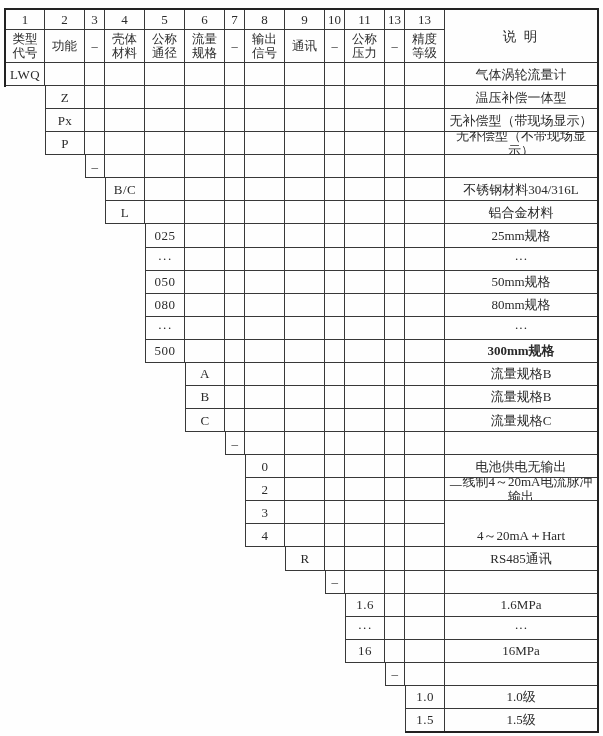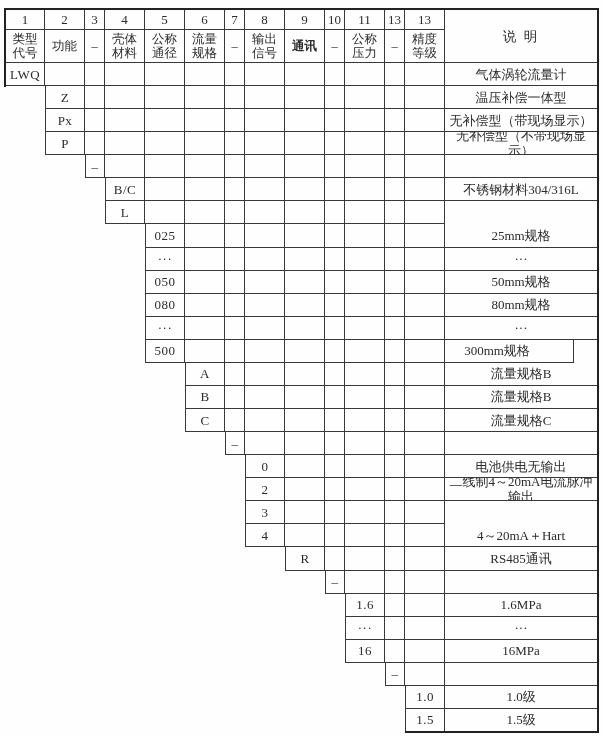--- a/index.html
+++ b/index.html
@@ -63,21 +63,21 @@
 通径</div>
     <div class="cell hdr-num b-r b-b b-t" style="left: 185px; top: 9px; width: 40px; height: 21px;">6</div>
     <div class="cell hdr-label b-r b-b" style="left: 185px; top: 30px; width: 40px; height: 33px;">流量
 规格</div>
     <div class="cell hdr-num b-r b-b b-t" style="left: 225px; top: 9px; width: 20px; height: 21px;">7</div>
     <div class="cell hdr-label b-r b-b" style="left: 225px; top: 30px; width: 20px; height: 33px;">–</div>
     <div class="cell hdr-num b-r b-b b-t" style="left: 245px; top: 9px; width: 40px; height: 21px;">8</div>
     <div class="cell hdr-label b-r b-b" style="left: 245px; top: 30px; width: 40px; height: 33px;">输出
 信号</div>
     <div class="cell hdr-num b-r b-b b-t" style="left: 285px; top: 9px; width: 40px; height: 21px;">9</div>
-    <div class="cell hdr-label b-r b-b" style="left: 285px; top: 30px; width: 40px; height: 33px; font-weight: bold;">通讯</div>
+    <div class="cell hdr-label b-r b-b" style="left: 285px; top: 30px; width: 40px; height: 33px;">通讯</div>
     <div class="cell hdr-num b-r b-b b-t" style="left: 325px; top: 9px; width: 20px; height: 21px;">10</div>
     <div class="cell hdr-label b-r b-b" style="left: 325px; top: 30px; width: 20px; height: 33px;">–</div>
     <div class="cell hdr-num b-r b-b b-t" style="left: 345px; top: 9px; width: 40px; height: 21px;">11</div>
     <div class="cell hdr-label b-r b-b" style="left: 345px; top: 30px; width: 40px; height: 33px;">公称
 压力</div>
     <div class="cell hdr-num b-r b-b b-t" style="left: 385px; top: 9px; width: 20px; height: 21px;">13</div>
     <div class="cell hdr-label b-r b-b" style="left: 385px; top: 30px; width: 20px; height: 33px;">–</div>
     <div class="cell hdr-num b-r b-b b-t" style="left: 405px; top: 9px; width: 40px; height: 21px;">13</div>
     <div class="cell hdr-label b-r b-b" style="left: 405px; top: 30px; width: 40px; height: 33px;">精度
 等级</div>
@@ -161,20 +161,21 @@
     <div class="cell code b-r b-b b-l" style="left: 105px; top: 201.414px; width: 40px; height: 23.069px;">L</div>
     <div class="cell b-r b-b" style="left: 145px; top: 201.414px; width: 40px; height: 23.069px;"></div>
     <div class="cell b-r b-b" style="left: 185px; top: 201.414px; width: 40px; height: 23.069px;"></div>
     <div class="cell b-r b-b" style="left: 225px; top: 201.414px; width: 20px; height: 23.069px;"></div>
     <div class="cell b-r b-b" style="left: 245px; top: 201.414px; width: 40px; height: 23.069px;"></div>
     <div class="cell b-r b-b" style="left: 285px; top: 201.414px; width: 40px; height: 23.069px;"></div>
     <div class="cell b-r b-b" style="left: 325px; top: 201.414px; width: 20px; height: 23.069px;"></div>
     <div class="cell b-r b-b" style="left: 345px; top: 201.414px; width: 40px; height: 23.069px;"></div>
     <div class="cell b-r b-b" style="left: 385px; top: 201.414px; width: 20px; height: 23.069px;"></div>
     <div class="cell b-r b-b" style="left: 405px; top: 201.414px; width: 40px; height: 23.069px;"></div>
+    <div class="cell desc b-r b-b" style="left: 445px; top: 201.414px; width: 153px; height: 23.069px;">铝合金材料</div>
     <div class="cell code b-r b-b b-l" style="left: 145px; top: 224.483px; width: 40px; height: 23.069px;">025</div>
     <div class="cell b-r b-b" style="left: 185px; top: 224.483px; width: 40px; height: 23.069px;"></div>
     <div class="cell b-r b-b" style="left: 225px; top: 224.483px; width: 20px; height: 23.069px;"></div>
     <div class="cell b-r b-b" style="left: 245px; top: 224.483px; width: 40px; height: 23.069px;"></div>
     <div class="cell b-r b-b" style="left: 285px; top: 224.483px; width: 40px; height: 23.069px;"></div>
     <div class="cell b-r b-b" style="left: 325px; top: 224.483px; width: 20px; height: 23.069px;"></div>
     <div class="cell b-r b-b" style="left: 345px; top: 224.483px; width: 40px; height: 23.069px;"></div>
     <div class="cell b-r b-b" style="left: 385px; top: 224.483px; width: 20px; height: 23.069px;"></div>
     <div class="cell b-r b-b" style="left: 405px; top: 224.483px; width: 40px; height: 23.069px;"></div>
     <div class="cell desc b-r b-b" style="left: 445px; top: 224.483px; width: 153px; height: 23.069px;">25mm规格</div>
@@ -220,21 +221,21 @@
     <div class="cell desc b-r b-b" style="left: 445px; top: 316.759px; width: 153px; height: 23.069px;">···</div>
     <div class="cell code b-r b-b b-l" style="left: 145px; top: 339.828px; width: 40px; height: 23.069px;">500</div>
     <div class="cell b-r b-b" style="left: 185px; top: 339.828px; width: 40px; height: 23.069px;"></div>
     <div class="cell b-r b-b" style="left: 225px; top: 339.828px; width: 20px; height: 23.069px;"></div>
     <div class="cell b-r b-b" style="left: 245px; top: 339.828px; width: 40px; height: 23.069px;"></div>
     <div class="cell b-r b-b" style="left: 285px; top: 339.828px; width: 40px; height: 23.069px;"></div>
     <div class="cell b-r b-b" style="left: 325px; top: 339.828px; width: 20px; height: 23.069px;"></div>
     <div class="cell b-r b-b" style="left: 345px; top: 339.828px; width: 40px; height: 23.069px;"></div>
     <div class="cell b-r b-b" style="left: 385px; top: 339.828px; width: 20px; height: 23.069px;"></div>
     <div class="cell b-r b-b" style="left: 405px; top: 339.828px; width: 40px; height: 23.069px;"></div>
-    <div class="cell desc b-r b-b" style="left: 421px; top: 339.828px; width: 153px; height: 23.069px;">300mm规格</div>
+    <div class="cell desc b-r b-b" style="left: 445px; top: 339.828px; width: 153px; height: 23.069px; font-weight: bold;">300mm规格</div>
     <div class="cell code b-r b-b b-l" style="left: 185px; top: 362.897px; width: 40px; height: 23.069px;">A</div>
     <div class="cell b-r b-b" style="left: 225px; top: 362.897px; width: 20px; height: 23.069px;"></div>
     <div class="cell b-r b-b" style="left: 245px; top: 362.897px; width: 40px; height: 23.069px;"></div>
     <div class="cell b-r b-b" style="left: 285px; top: 362.897px; width: 40px; height: 23.069px;"></div>
     <div class="cell b-r b-b" style="left: 325px; top: 362.897px; width: 20px; height: 23.069px;"></div>
     <div class="cell b-r b-b" style="left: 345px; top: 362.897px; width: 40px; height: 23.069px;"></div>
     <div class="cell b-r b-b" style="left: 385px; top: 362.897px; width: 20px; height: 23.069px;"></div>
     <div class="cell b-r b-b" style="left: 405px; top: 362.897px; width: 40px; height: 23.069px;"></div>
     <div class="cell desc b-r b-b" style="left: 445px; top: 362.897px; width: 153px; height: 23.069px;">流量规格B</div>
     <div class="cell code b-r b-b b-l" style="left: 185px; top: 385.966px; width: 40px; height: 23.069px;">B</div>

